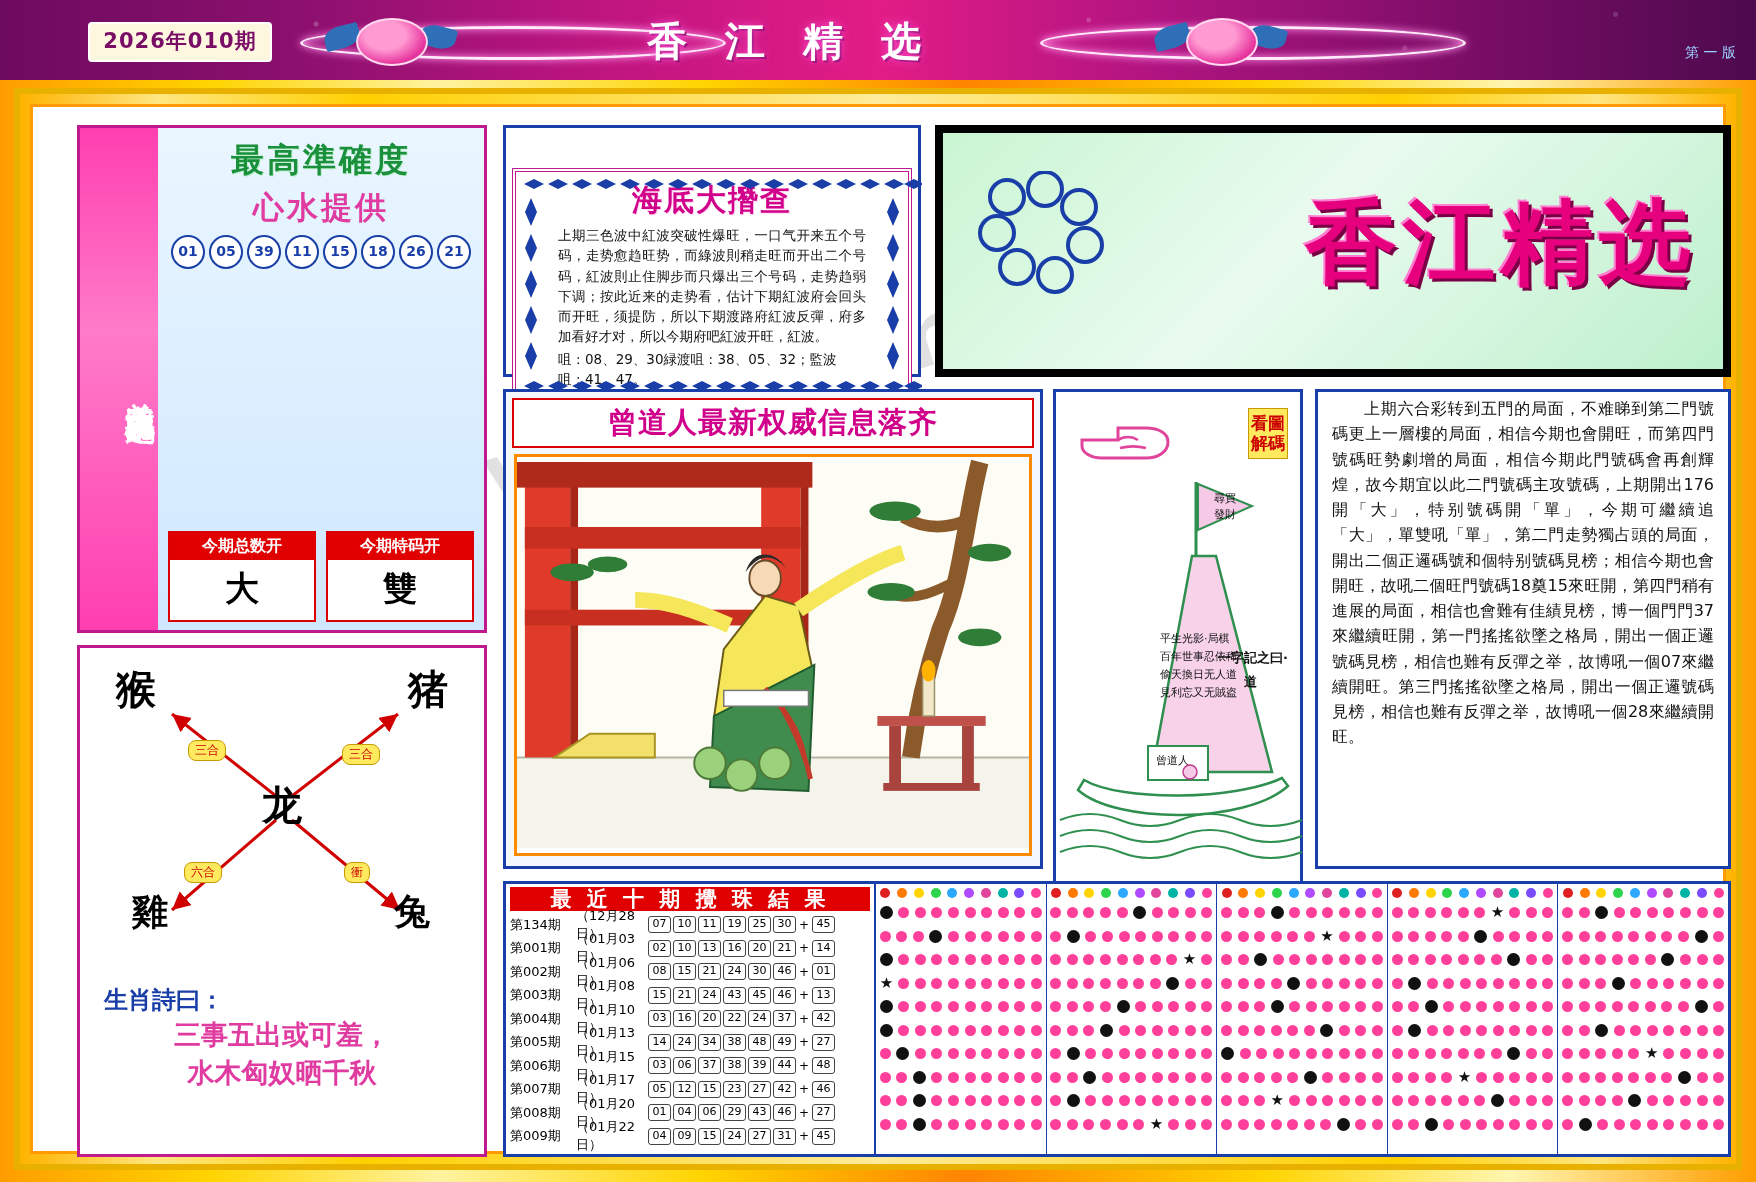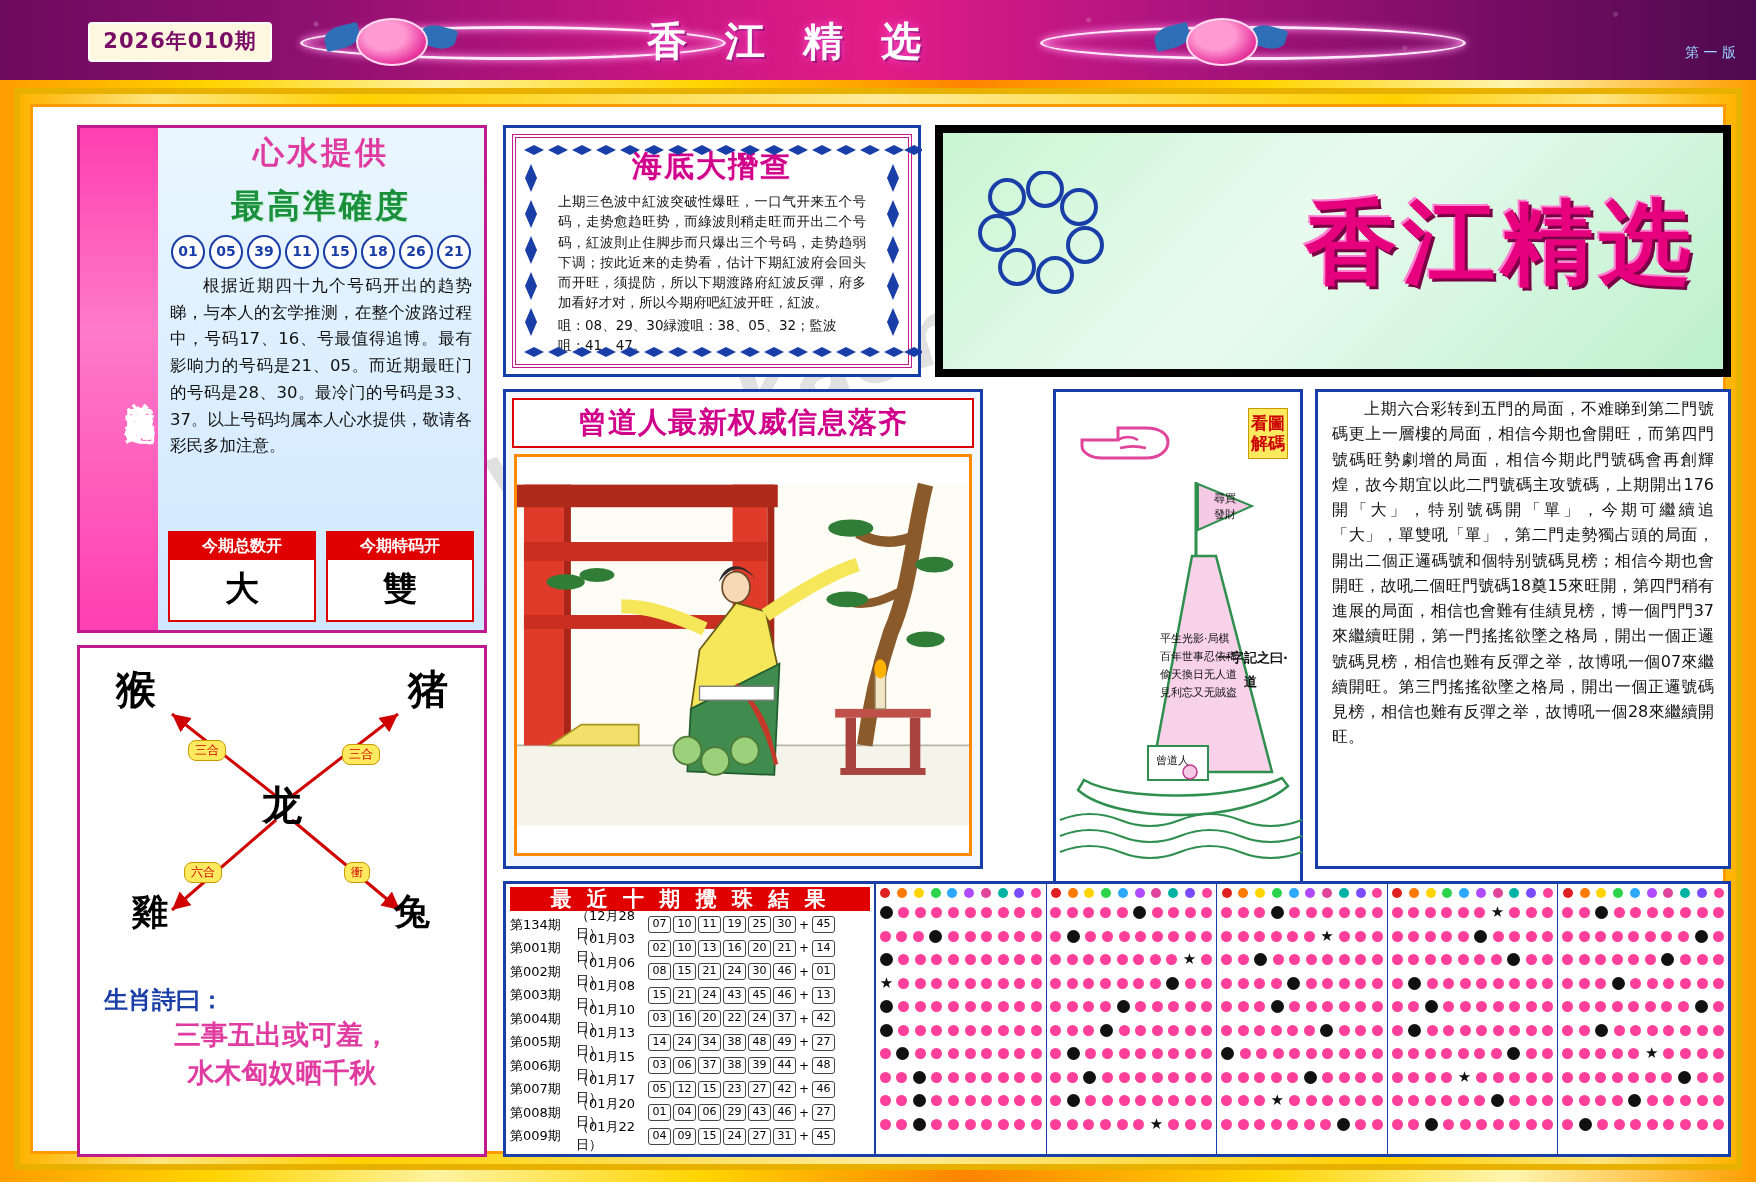--- a/index.html
+++ b/index.html
@@ -72,38 +72,38 @@
   #tag-sanhe1{left:108px;top:92px;}
   #tag-sanhe2{right:104px;top:96px;}
   #tag-liuhe{left:104px;top:214px;}
   #tag-chong{right:114px;top:214px;}
   #zodiacSvg{position:absolute;left:0;top:0;width:100%;height:330px;}
   #poem-title{margin:6px 0 0 24px;font-size:24px;color:#1a3ea8;font-weight:bold;}
   .poem-line{text-align:center;color:#e03ba0;font-size:27px;font-weight:bold;line-height:1.42;}
   
   #seaBox{left:470px;top:18px;width:418px;height:252px;border:3px solid #1a3ea8;background:#fff;box-sizing:border-box;padding:6px;}
   #seaFrame{width:100%;height:100%;border:4px double #c01a8f;box-sizing:border-box;position:relative;
-     background:repeating-linear-gradient(90deg,#fff 0 10px,#fff 10px 20px);}
+     background:repeating-linear-gradient(90deg,#fff 0 10px,#fff 10px 20px);margin-top:34px;}
   #seaTitle{text-align:center;color:#d1008a;font-size:30px;font-weight:bold;margin:8px 0 4px;letter-spacing:2px;
      text-shadow:1px 1px 0 #ffd9f0;}
   #seaText{font-size:13.5px;line-height:1.5;color:#111;margin:0 42px;text-align:justify;}
   #seaTop,#seaBot{position:absolute;left:6px;right:6px;height:16px;}
   #seaTop{top:4px;}#seaBot{bottom:4px;}
   #seaLeft,#seaRight{position:absolute;top:22px;bottom:22px;width:22px;}
   #seaLeft{left:4px;}#seaRight{right:4px;}
   
   #brandBox{left:902px;top:18px;width:796px;height:252px;border:3px solid #000;background:#000;box-sizing:border-box;padding:5px;}
   #brandInner{width:100%;height:100%;background:linear-gradient(135deg,#c9f5d2,#e9fbef 45%,#bdf0cc);position:relative;}
   #brandLogo{position:absolute;left:24px;top:38px;width:150px;height:130px;}
   #brandSub{position:absolute;left:18px;bottom:24px;width:180px;height:48px;background:#0a3fa0;border-radius:6px;
      color:#fff;font-size:27px;font-weight:bold;text-align:center;line-height:48px;letter-spacing:6px;}
   #brandTitle{position:absolute;right:26px;top:48px;font-size:92px;font-weight:bold;color:#e6007e;letter-spacing:6px;
      text-shadow:3px 3px 0 #7a0045, -2px -2px 0 #ff7fd0;}
   
-  #picBox{left:470px;top:282px;width:480px;height:480px;border:3px solid #1a3ea8;background:#f3f7ff;box-sizing:border-box;}
+  #picBox{left:470px;top:282px;width:540px;height:480px;border:3px solid #1a3ea8;background:#f3f7ff;box-sizing:border-box;}
   #picTitleBar{margin:6px;height:46px;background:#fff;border:2px solid #d00;display:flex;align-items:center;justify-content:center;}
   #picTitle{color:#d1008a;font-size:29px;font-weight:bold;letter-spacing:1px;}
   #picArt{margin:2px 8px 8px;height:396px;border:3px solid #ff8a00;background:#fff;position:relative;overflow:hidden;}
   
   #boatBox{left:1020px;top:282px;width:250px;height:551px;border:3px solid #1a3ea8;background:#fff;box-sizing:border-box;position:relative;}
   #handIcon{position:absolute;left:20px;top:14px;width:96px;height:64px;}
   #kanTu{position:absolute;right:12px;top:16px;width:34px;background:#ffe95e;border:1px solid #c79a00;color:#c00;
      font-size:17px;font-weight:bold;text-align:center;padding:4px 2px;line-height:1.2;}
   #boatSvg{position:absolute;left:0;top:80px;width:250px;height:392px;}
   
@@ -166,33 +166,32 @@
 
   <div id="frame">
     <div id="inner">
 
       <div id="wm">www.kaohuuu.com</div>
       <div id="wm2">六合彩资料大全</div>
 
       <div class="pad" id="leftTop">
         <div id="vtitle">曾道人内幕选碼</div>
         <div id="leftTopBody">
+          <div id="lt-h1">最高準確度</div>
           <div id="lt-h2">心水提供</div>
-          <div id="lt-h1">最高準確度</div>
           <div id="lt-balls">
             <div class="ball">01</div>
             <div class="ball">05</div>
             <div class="ball">39</div>
             <div class="ball">11</div>
             <div class="ball">15</div>
             <div class="ball">18</div>
             <div class="ball">26</div>
             <div class="ball">21</div>
           </div>
-          <div id="lt-text">根据近期四十九个号码开出的趋势睇，与本人的玄学推测，在整个波路过程中，号码17、16、号最值得追博。最有影响力的号码是21、05。而近期最旺门的号码是28、30。最冷门的号码是33、37。以上号码均属本人心水提供，敬请各彩民多加注意。</div>
           <div id="lt-boxes">
             <div class="redbox">
               <div class="rb-h">今期总数开</div>
               <div class="rb-v">大</div>
             </div>
             <div class="redbox">
               <div class="rb-h">今期特码开</div>
               <div class="rb-v">雙</div>
             </div>
           </div>

